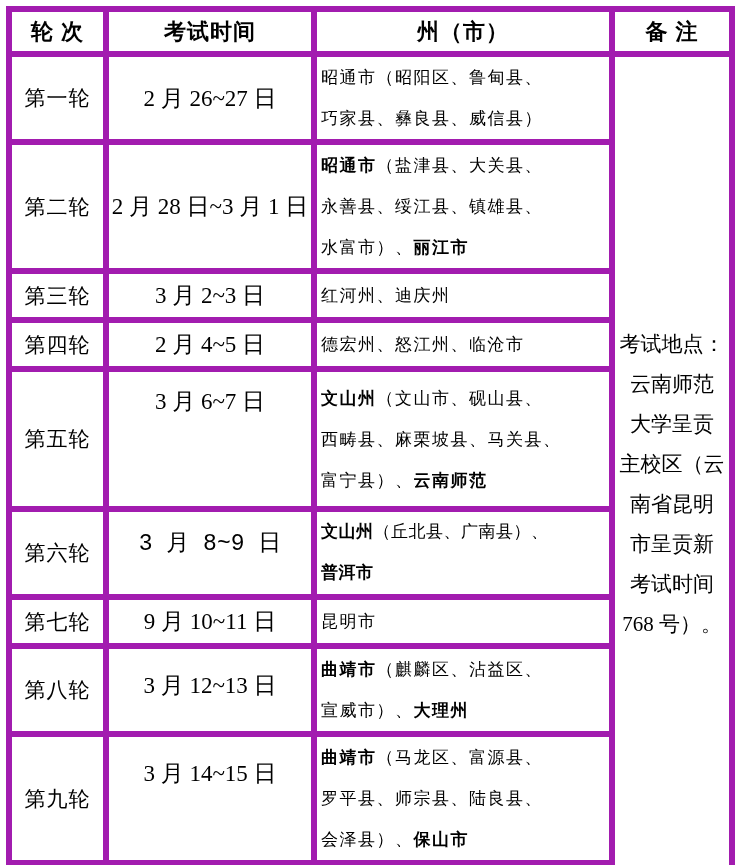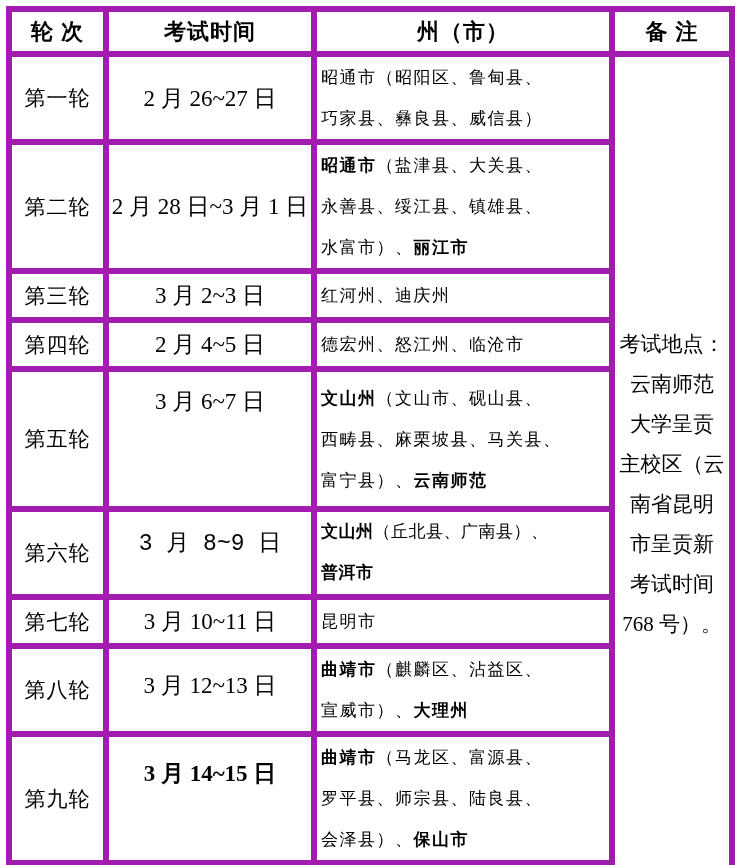--- a/index.html
+++ b/index.html
@@ -140,32 +140,32 @@
 富宁县）、</span><span class="seg-bold">云南师范</span></td>
       </tr>
       <tr style="height: 83px; font-family: Liberation Mono, monospace;">
         <td class="round-cell">第六轮</td>
         <td class="time-cell top" style="padding-top: 12px; margin-left: 8px;">3 月 8~9 日</td>
         <td class="region-cell tight"><span class="seg-bold">文山州</span><span class="seg-regular">（丘北县、广南县）、
 </span><span class="seg-bold">普洱市</span></td>
       </tr>
       <tr style="height: 43px;">
         <td class="round-cell">第七轮</td>
-        <td class="time-cell">3 月 10~11 日</td>
+        <td class="time-cell">9 月 10~11 日</td>
         <td class="region-cell"><span class="seg-regular">昆明市</span></td>
       </tr>
       <tr style="height: 82px; margin-top: 8px;">
         <td class="round-cell">第八轮</td>
         <td class="time-cell top" style="padding-top: 16px;">3 月 12~13 日</td>
         <td class="region-cell"><span class="seg-bold">曲靖市</span><span class="seg-regular">（麒麟区、沾益区、
 宣威市）、</span><span class="seg-bold">大理州</span></td>
       </tr>
       <tr style="height: 122px;">
         <td class="round-cell">第九轮</td>
-        <td class="time-cell top" style="padding-top: 16px; font-weight: bold;">3 月 14~15 日</td>
+        <td class="time-cell top" style="padding-top: 16px;">3 月 14~15 日</td>
         <td class="region-cell"><span class="seg-bold">曲靖市</span><span class="seg-regular">（马龙区、富源县、
 罗平县、师宗县、陆良县、
 会泽县）、</span><span class="seg-bold">保山市</span></td>
       </tr>
       <tr style="height: 50px;">
         <td class="round-cell">第十轮</td>
         <td class="time-cell">3 月 16~17 日</td>
         <td class="region-cell"></td>
       </tr>
     </tbody>

